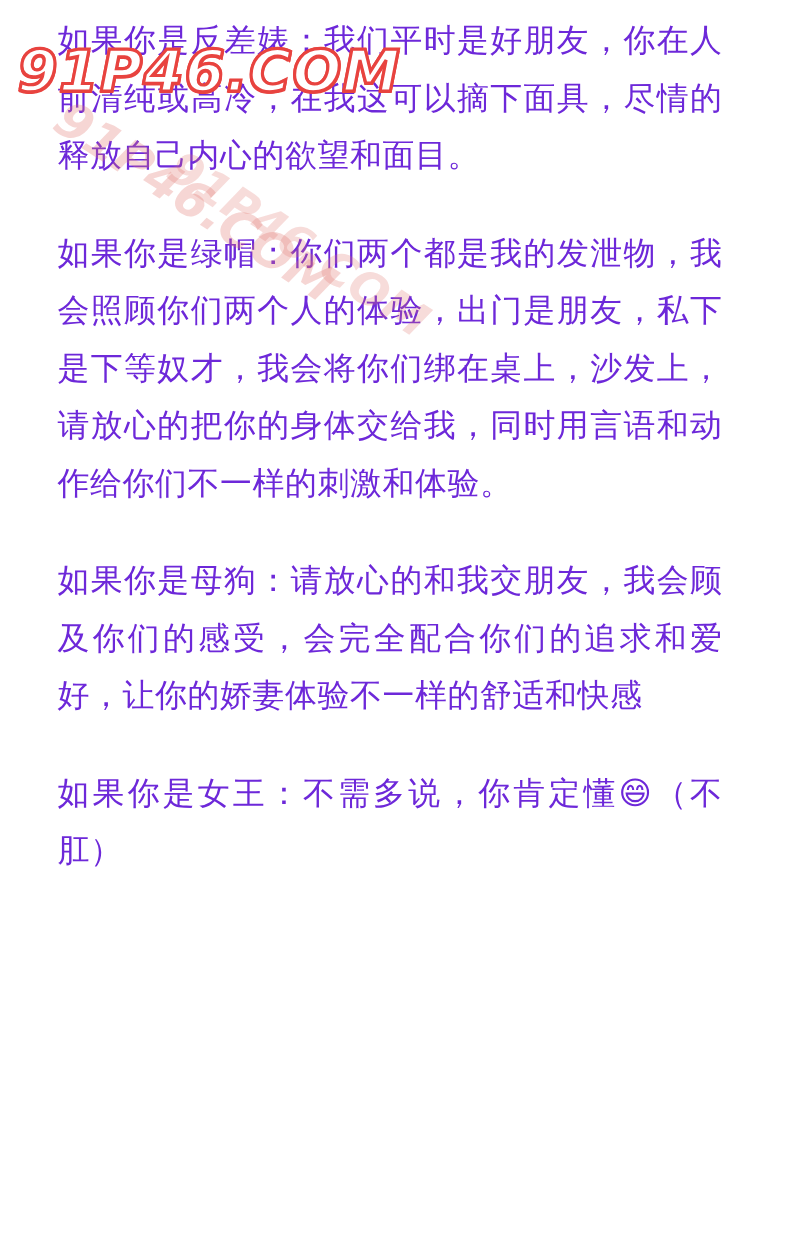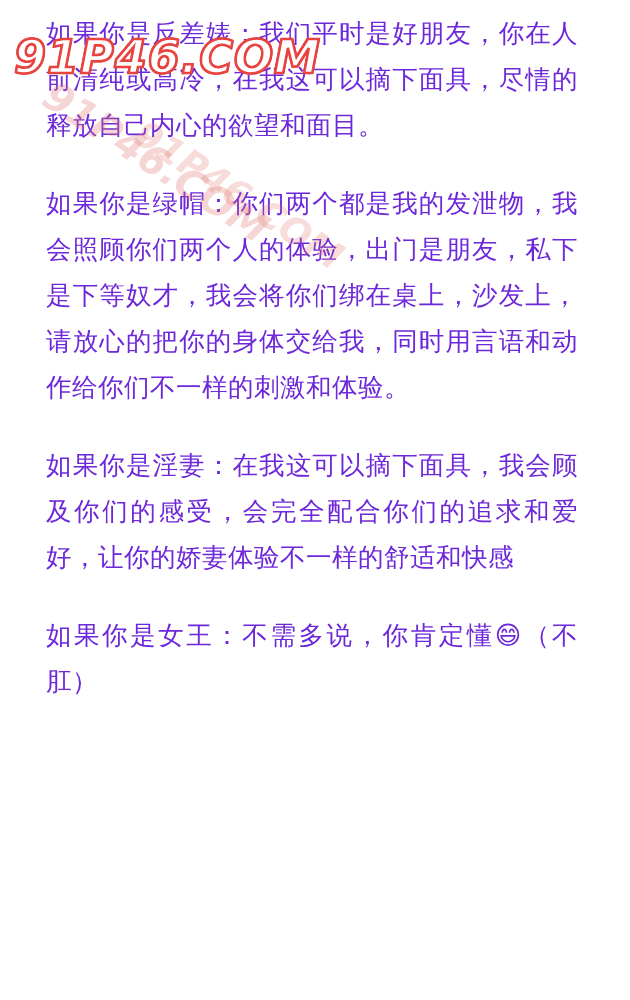--- a/index.html
+++ b/index.html
@@ -92,18 +92,18 @@
 </head>
 <body>
 
 <div id="page">
 
   <div class="wm-diag d1">91P46.COM</div>
   <div class="wm-diag d2">91P46.COM</div>
 
   <p class="para">如果你是反差婊：我们平时是好朋友，你在人前清纯或高冷，在我这可以摘下面具，尽情的释放自己内心的欲望和面目。</p>
   <p class="para">如果你是绿帽：你们两个都是我的发泄物，我会照顾你们两个人的体验，出门是朋友，私下是下等奴才，我会将你们绑在桌上，沙发上，请放心的把你的身体交给我，同时用言语和动作给你们不一样的刺激和体验。</p>
-  <p class="para">如果你是淫妻：在我这可以摘下面具，我会顾及你们的感受，会完全配合你们的追求和爱好，让你的娇妻体验不一样的舒适和快感</p>
+  <p class="para">如果你是母狗：请放心的和我交朋友，我会顾及你们的感受，会完全配合你们的追求和爱好，让你的娇妻体验不一样的舒适和快感</p>
   <p class="para last">如果你是女王：不需多说，你肯定懂😄（不肛）</p>
 
   <div class="wm-main">91P46.COM</div>
 
 </div>
 
 </body></html>

